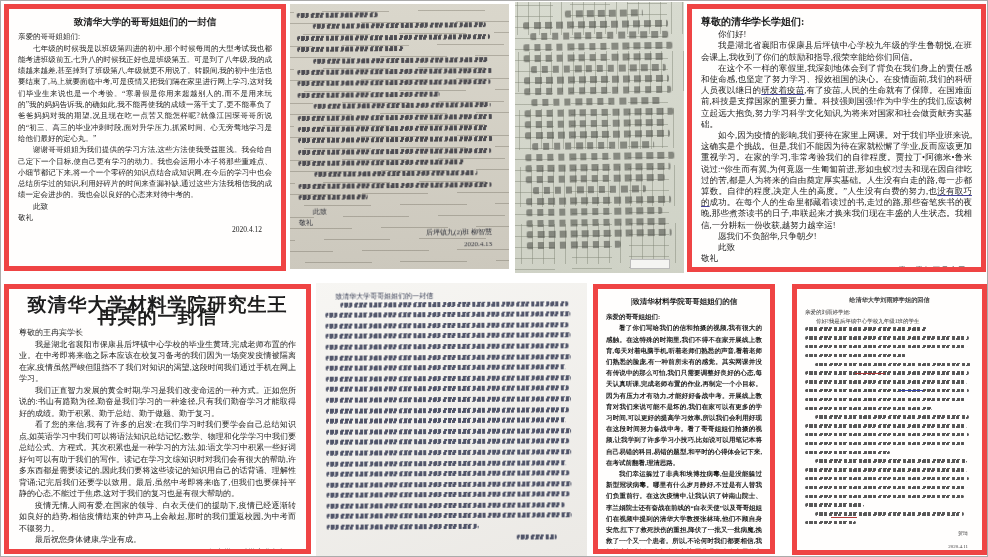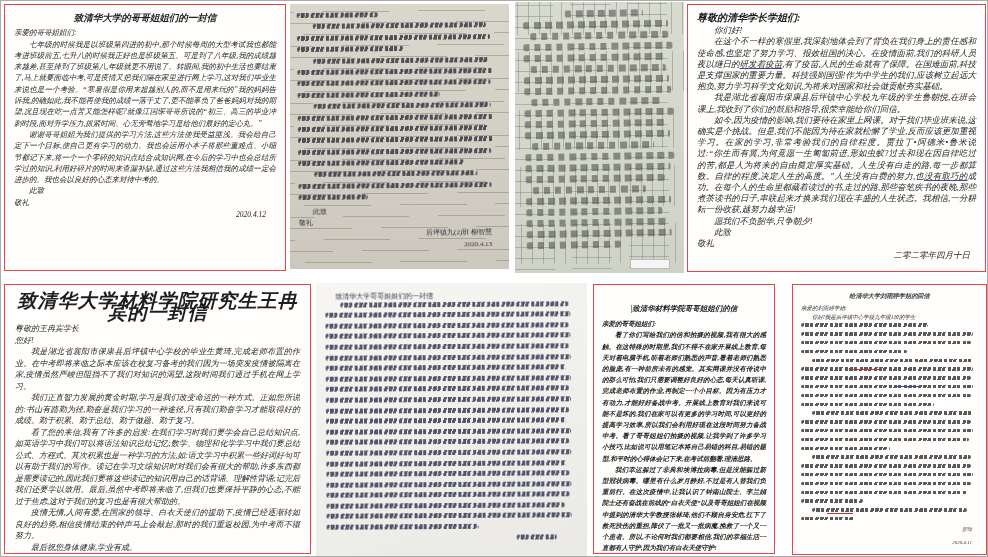--- a/index.html
+++ b/index.html
@@ -1,20 +1,20 @@
 <!DOCTYPE html>
 <html><head>
 <meta charset="utf-8">
 <style>
   html,body{margin:0;padding:0;background:#f2f2f2;}
   .canvas{position:relative;width:988px;height:557px;margin:0 auto;background:#fff;
           border:1px solid #ababab;box-sizing:border-box;overflow:hidden;
           font-family:"Liberation Serif","DejaVu Serif",serif;color:#1e1e1e;}
   .panel{position:absolute;box-sizing:border-box;overflow:hidden;}
-  .typed{background:#fffefd;border:1px solid #ef4444;font-style:italic;}
+  .typed{background:#fffefd;border:5px solid #ef4444;}
   .photo{background:#e9e7e2;}
 
   .para{margin:0;text-align:justify;text-indent:2em;}
   .para.noind{text-indent:0;}
   .salut{margin:0;}
   .close1{margin:0;text-indent:2em;}
   .close2{margin:0;}
   .sig{text-align:right;margin:0;}
   .useg{text-decoration:underline;text-decoration-thickness:0.8px;text-underline-offset:1px;}
 
@@ -28,21 +28,21 @@
   .pd .salut{font-size:10px;font-weight:600;margin:2px 0 2px;}
   .pd .useg{text-decoration-color:#44449c;}
   .pd .sig{margin-right:6px;line-height:13px;}
 
   
   .pe{padding:3px 10px;font-size:8px;line-height:11.5px;}
   .pe .ttl{font-size:19px;font-weight:600;text-align:center;margin:7px 0 5px;letter-spacing:1px;}
   .pe .sig{margin-right:8px;line-height:13px;}
 
   
-  .pg{padding:16px 8px;font-size:6.5px;line-height:11.2px;font-weight:700;}
+  .pg{padding:5px 8px;font-size:6.5px;line-height:11.2px;font-weight:700;}
   .pg .ttl{font-size:7.5px;font-weight:700;text-align:center;margin:2px 0 4px;}
 
   
   .ph{padding:5px 8px;font-size:5.5px;line-height:8.8px;color:#333;}
   .ph .ttl{font-size:6.2px;font-weight:700;text-align:center;margin:2px 0 3px;color:#444;}
   .ph .firstline{text-indent:2em;margin:0;filter:blur(.2px);}
   .ph .sig{margin-top:5px;margin-right:6px;line-height:8px;font-size:5px;color:#444;}
   .mark{position:absolute;height:1px;}
 
   
@@ -155,35 +155,34 @@
           <div class="hl cells" style="height: 6.5px; margin-bottom: 4.5px; margin-left: 4%; width: 58%; color: rgba(70, 72, 66, 0.55);"></div>
         </div>
     </div>
     <div class="c-label"></div>
   </section>
 
   <section class="panel typed pd" style="left:686px;top:3px;width:299px;height:268px">
     <p class="salut">尊敬的清华学长学姐们:</p>
     <div>
         <p class="para"><span>你们好!</span></p>
+        <p class="para"><span>我是湖北省襄阳市保康县后坪镇中心学校九年级的学生鲁朝悦,在班会课上,我收到了你们的鼓励和指导,很荣幸能给你们回信。</span></p>
         <p class="para"><span>在这个不一样的寒假里,我深刻地体会到了背负在我们身上的责任感和使命感,也坚定了努力学习、报效祖国的决心。在疫情面前,我们的科研人员夜以继日的</span><span class="useg">研发着疫苗</span><span>,有了疫苗,人民的生命就有了保障。在国难面前,科技是支撑国家的重要力量。科技强则国强!作为中学生的我们,应该树立起远大抱负,努力学习科学文化知识,为将来对国家和社会做贡献夯实基础。</span></p>
-        <p class="para"><span>我是湖北省襄阳市保康县后坪镇中心学校九年级的学生鲁朝悦,在班会课上,我收到了你们的鼓励和指导,很荣幸能给你们回信。</span></p>
         <p class="para"><span>如今,因为疫情的影响,我们要待在家里上网课。对于我们毕业班来说,这确实是个挑战。但是,我们不能因为待在家就松懈了学业,反而应该更加重视学习。在家的学习,非常考验我们的自律程度。贾拉丁•阿德米•鲁米说过:“你生而有翼,为何竟愿一生匍匐前进,形如虫蚁?过去和现在因自律吃过的苦,都是人为将来的自由奠定厚实基础。人生没有白走的路,每一步都算数。自律的程度,决定人生的高度。”人生没有白费的努力,也</span><span class="useg">没有取巧的</span><span>成功。在每个人的生命里都藏着读过的书,走过的路,那些奋笔疾书的夜晚,那些煮茶读书的日子,串联起来才换来我们现在丰盛的人生状态。我相信,一分耕耘一份收获,越努力越幸运!</span></p>
         <p class="para"><span>愿我们不负韶华,只争朝夕!</span></p>
       </div>
     <p class="close1">此致</p>
     <p class="close2">敬礼</p>
     <p class="sig">二零二零年四月十日</p>
   </section>
 
   <section class="panel typed pe" style="left:3px;top:283px;width:307px;height:270px">
     <h2 class="ttl">致清华大学材料学院研究生王冉宾的一封信</h2>
     <p class="salut">尊敬的王冉宾学长</p>
     <div>
-        <p class="para noind"><span>您好!</span></p>
         <p class="para"><span>我是湖北省襄阳市保康县后坪镇中心学校的毕业生黄琦,完成老师布置的作业。在中考即将来临之际本应该在校复习备考的我们因为一场突发疫情被隔离在家,疫情虽然严峻但阻挡不了我们对知识的渴望,这段时间我们通过手机在网上学习。</span></p>
         <p class="para"><span>我们正直智力发展的黄金时期,学习是我们改变命运的一种方式。正如您所说的:书山有路勤为径,勤奋是我们学习的一种途径,只有我们勤奋学习才能取得好的成绩。勤于积累、勤于总结、勤于做题、勤于复习。</span></p>
         <p class="para"><span>看了您的来信,我有了许多的启发:在我们学习时我们要学会自己总结知识点,如英语学习中我们可以将语法知识总结记忆;数学、物理和化学学习中我们要总结公式、方程式。其次积累也是一种学习的方法,如:语文学习中积累一些好词好句可以有助于我们的写作。读记在学习文综知识时对我们会有很大的帮助,许多东西都是需要读记的,因此我们要将这些读记的知识用自己的话背诵、理解性背诵;记完后我们还要学以致用。最后,虽然中考即将来临了,但我们也要保持平静的心态,不能过于焦虑,这对于我们的复习也是有很大帮助的。</span></p>
         <p class="para"><span>疫情无情,人间有爱,在国家的领导、白衣天使们的援助下,疫情已经逐渐转如良好的趋势,相信疫情结束的钟声马上会敲起,那时的我们重返校园,为中考而不辍努力。</span></p>
         <p class="para"><span>最后祝您身体健康,学业有成。</span></p>
       </div>
     <p class="sig">努力学习科学文化知识</p>
 
   </section>
 

